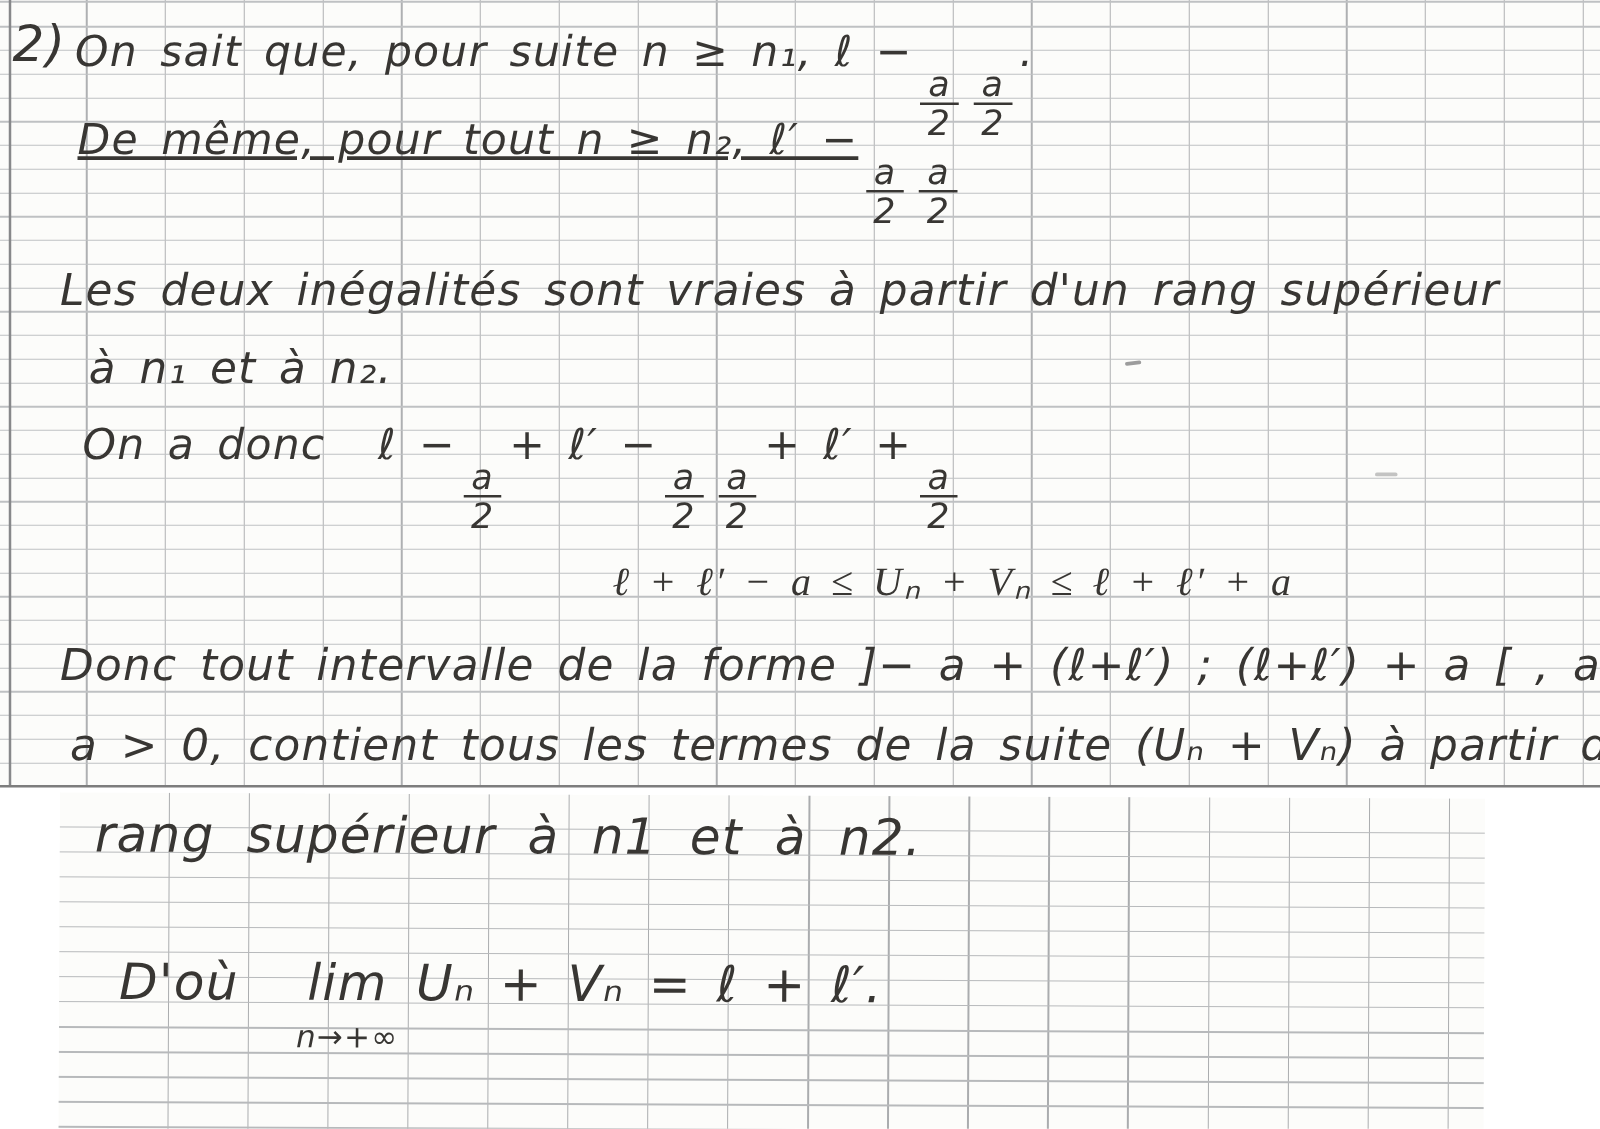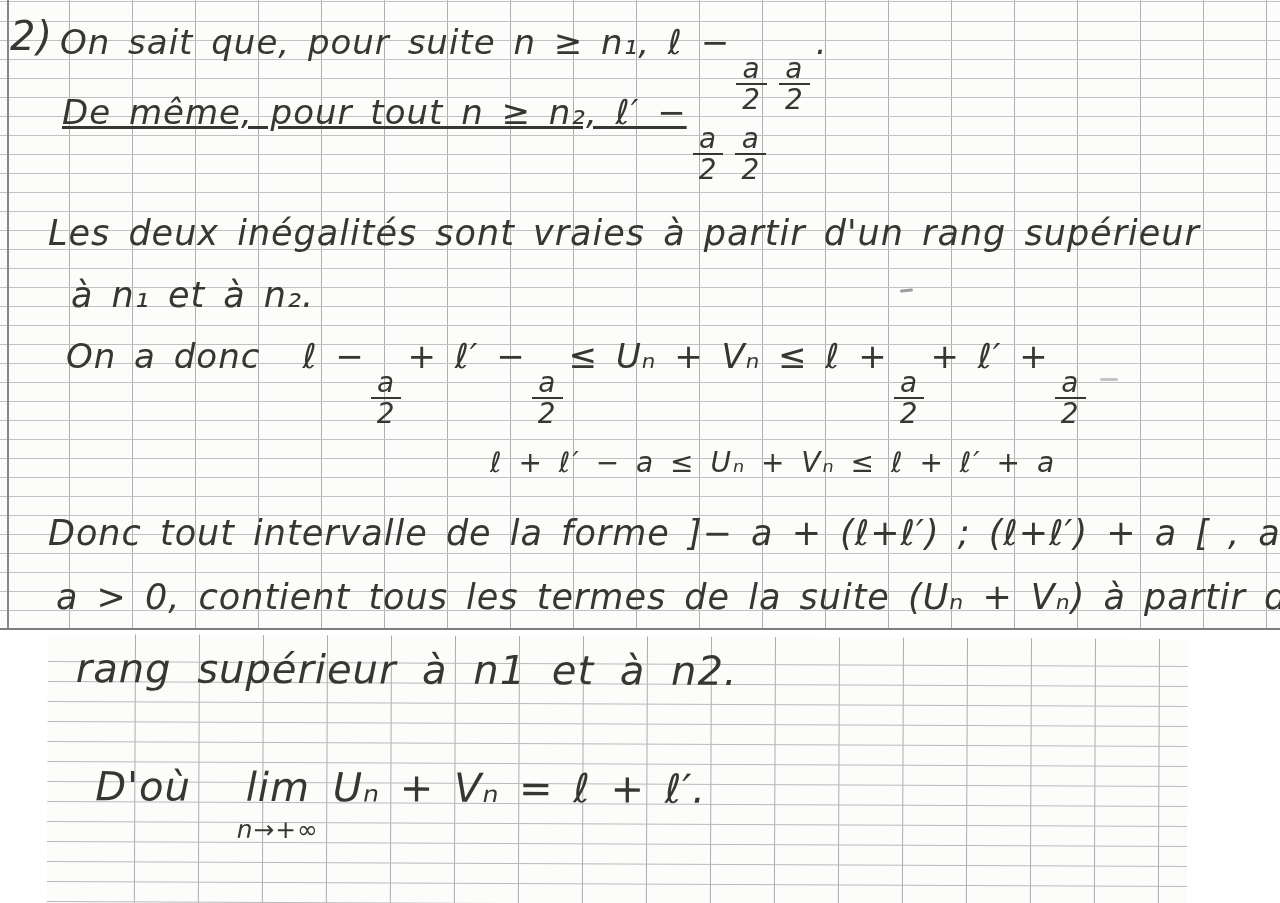--- a/index.html
+++ b/index.html
@@ -44,21 +44,21 @@
     font-style:italic;
     color:#383633;
     letter-spacing:1px;
     word-spacing:6px;
     white-space:nowrap;
     line-height:1.2;
   }
   .marker{font-size:40px;}
   .size34{font-size:34px;}
   .size35{font-size:35px;}
-  .size38{font-size:28px;}
+  .size38{font-size:32px;font-family:Liberation Serif, serif;}
   .size40{font-size:40px;}
 
   .frac{
     display:inline-flex;flex-direction:column;align-items:center;
     font-size:0.82em;line-height:1.05;
     vertical-align:-0.85em;
     margin:0 6px;
   }
   .frac .den{border-top:2.5px solid #383633;padding:0 6px;}
   .frac .num{padding:0 2px;}
@@ -115,21 +115,21 @@
       <span>à n₁ et à n₂.</span>
     </div>
 
     <div class="hw size34" style="left:66px;top:336px;">
       <span style="margin-right:42px;">On a donc</span><span>ℓ −</span><span class="frac">
           <span class="num">a</span>
           <span class="den">2</span>
         </span><span>+ ℓ′ −</span><span class="frac">
           <span class="num">a</span>
           <span class="den">2</span>
-        </span><span>≤ Uₙ + Vₙ ≤ ℓ +</span><span class="frac">
+        </span><span class="frac">
           <span class="num">a</span>
           <span class="den">2</span>
         </span><span>+ ℓ′ +</span><span class="frac">
           <span class="num">a</span>
           <span class="den">2</span>
         </span>
     </div>
 
     <div class="hw size38" style="left:490px;top:446px;letter-spacing:2px;word-spacing:4px;">
       <span>ℓ + ℓ′ − a ≤ Uₙ + Vₙ ≤ ℓ + ℓ′ + a</span>

